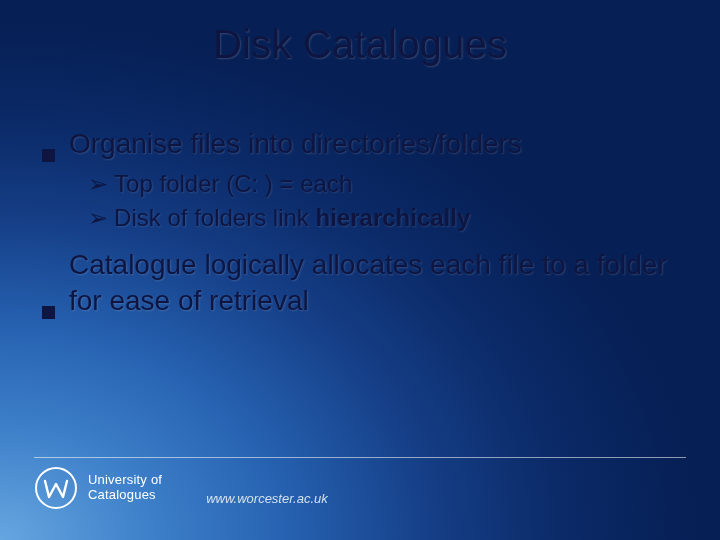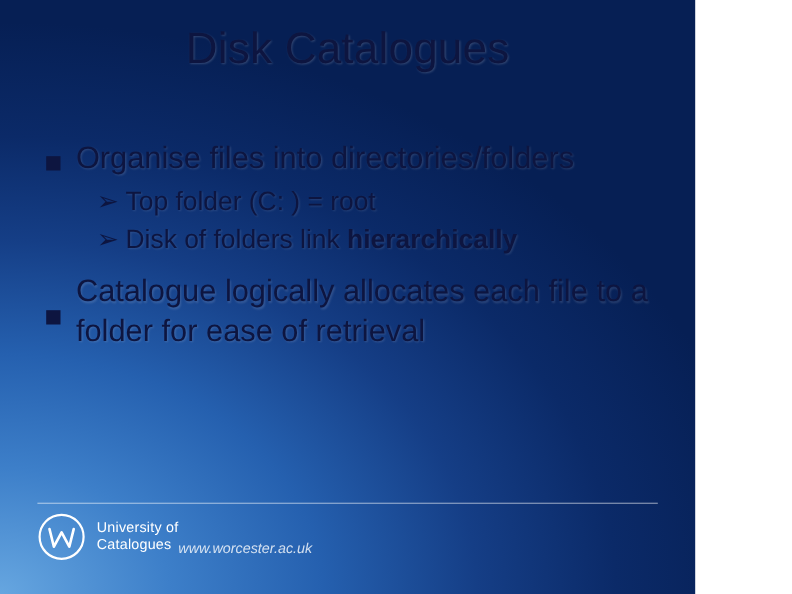--- a/index.html
+++ b/index.html
@@ -1,18 +1,18 @@
 <!DOCTYPE html>
 <html><head>
 <meta charset="utf-8">
 <style>
   * { margin: 0; padding: 0; box-sizing: border-box; }
   html, body { width: 720px; height: 540px; overflow: hidden; }
   .slide {
-    width: 632px; height: 540px;
+    width: 720px; height: 540px;
     background:
       radial-gradient(ellipse 700px 520px at 0% 100%,
         #66a6e0 0%,
         #3d7fc9 22%,
         #2560af 42%,
         #153e86 62%,
         #0b2a68 80%,
         #061f54 100%);
     position: relative;
     font-family: Arial, Helvetica, sans-serif;
@@ -29,21 +29,21 @@
     text-shadow: 1px 1px 2px rgba(255,255,255,0.18);
   }
   .content {
     position: absolute;
     top: 126px;
     left: 42px;
     right: 42px;
   }
   .bullet-1 {
     display: flex;
-    align-items: center;
+    align-items: flex-end;
     margin-bottom: 4px;
   }
   .square {
     flex: 0 0 auto;
     width: 13px; height: 13px;
     background: #0d1540;
     margin-top: 10px;
     margin-right: 14px;
   }
   .bullet-1-text {
@@ -105,40 +105,41 @@
   .logo-text {
     font-size: 13px;
     line-height: 1.15;
     letter-spacing: 0.2px;
   }
   .url {
     color: rgba(255,255,255,0.8);
     font-size: 13px;
     font-style: italic;
     padding-bottom: 4px;
+    margin-left: 44px;
   }
 </style>
 </head>
 <body>
 
 <div class="slide">
 
   <h1 class="title">Disk Catalogues</h1>
 
   <div class="content">
 
     <div class="bullet-1">
       <span class="square"></span>
       <span class="bullet-1-text">Organise files into directories/folders</span>
     </div>
 
     <div class="sublist">
       <div class="bullet-2">
         <span class="arrow">➢</span>
-        <span class="bullet-2-text">Top folder (C: ) = root</span>
+        <span class="bullet-2-text">Top folder (C: ) = each</span>
       </div>
       <div class="bullet-2">
         <span class="arrow">➢</span>
         <span class="bullet-2-text">
           <span>Disk of folders link </span><span class="bold">hierarchically</span>
         </span>
       </div>
     </div>
 
     <div class="bullet-1">

